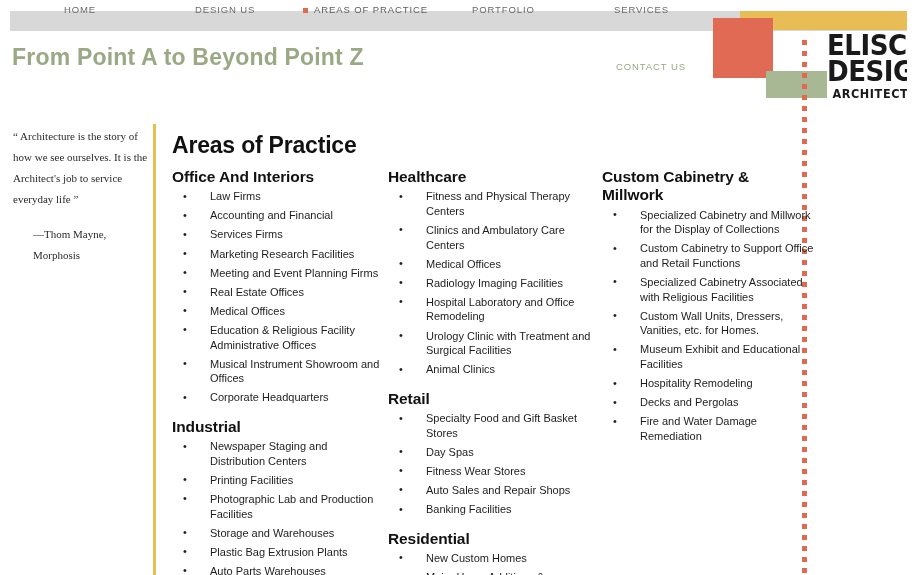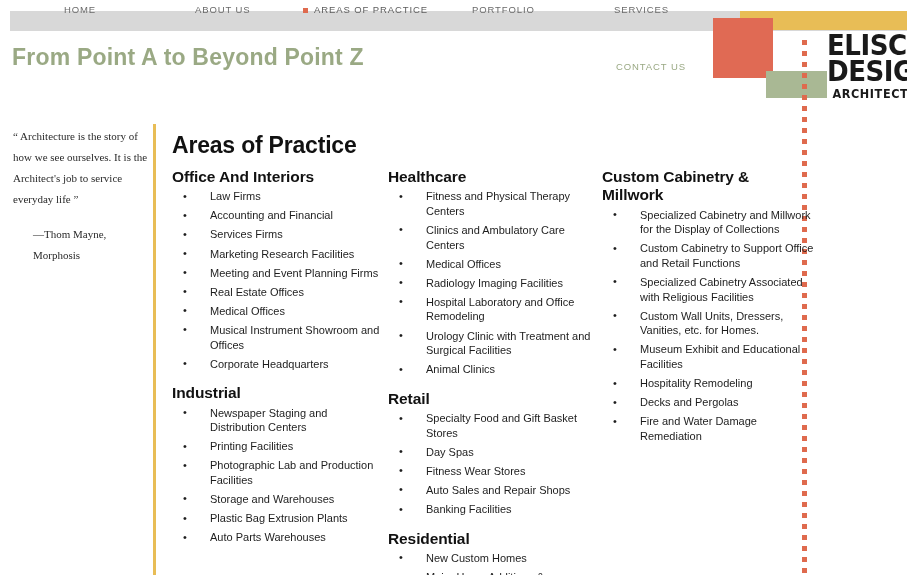--- a/index.html
+++ b/index.html
@@ -245,21 +245,21 @@
   }
 </style>
 </head>
 <body>
 
 <div id="page-wrap">
 
   <div id="navbar"></div>
 
   <div class="nav-item" id="nav-0" style="left:64px;">HOME</div>
-  <div class="nav-item" id="nav-1" style="left:195px;">ABOUT US</div>
+  <div class="nav-item" id="nav-1" style="left:195px;">DESIGN US</div>
   <div class="nav-item active" id="nav-2" style="left:314px;">
     <span class="nav-marker"></span>
   AREAS OF PRACTICE</div>
   <div class="nav-item" id="nav-3" style="left:472px;">PORTFOLIO</div>
   <div class="nav-item" id="nav-4" style="left:614px;">SERVICES</div>
 
   <div id="block-yellow"></div>
   <div id="block-red"></div>
   <div id="block-green"></div>
   <div id="dotted-rule"></div>
@@ -289,20 +289,21 @@
           <div class="section">
             <h2 class="section-title">Office And Interiors</h2>
             <ul class="practice-list">
               <li>Law Firms</li>
               <li>Accounting and Financial</li>
               <li>Services Firms</li>
               <li>Marketing Research Facilities</li>
               <li>Meeting and Event Planning Firms</li>
               <li>Real Estate Offices</li>
               <li>Medical Offices</li>
+              <li>Education &amp; Religious Facility Administrative Offices</li>
               <li>Musical Instrument Showroom and Offices</li>
               <li>Corporate Headquarters</li>
             </ul>
           </div>
           <div class="section">
             <h2 class="section-title">Industrial</h2>
             <ul class="practice-list">
               <li>Newspaper Staging and Distribution Centers</li>
               <li>Printing Facilities</li>
               <li>Photographic Lab and Production Facilities</li>

